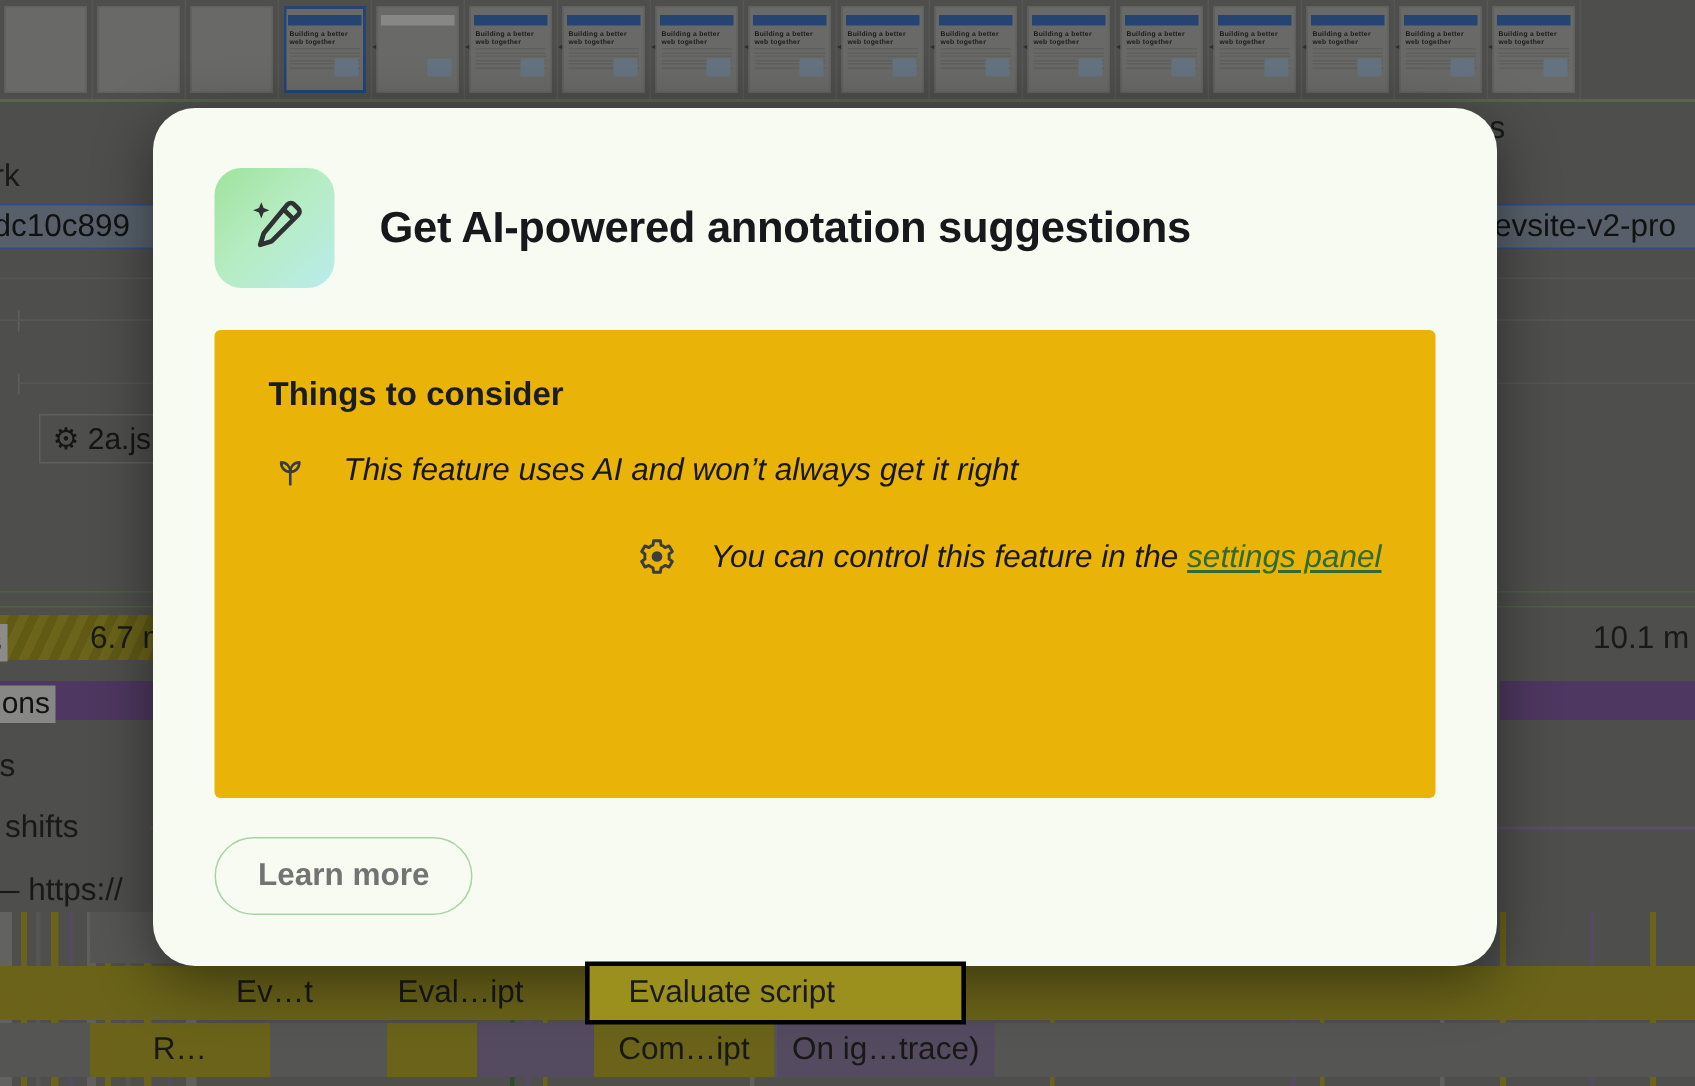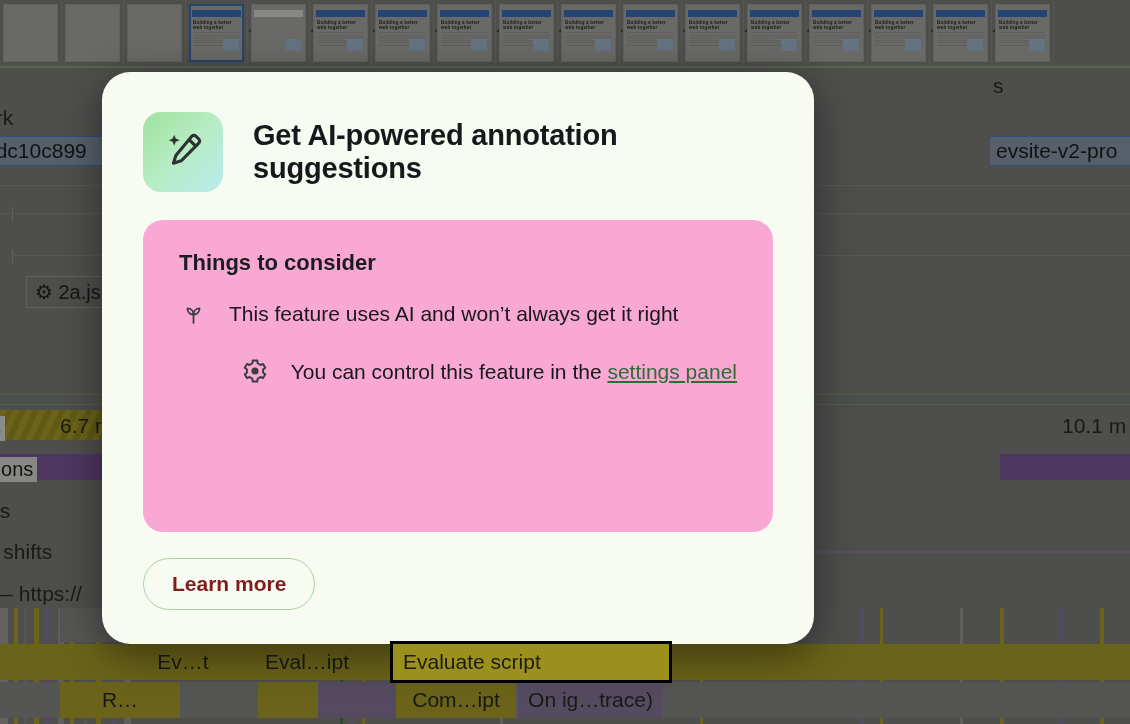--- a/index.html
+++ b/index.html
@@ -85,58 +85,58 @@
   .fl-gray { background: #7a7a7a; }
   .fl-olive { background: #9b8f1e; }
   .fl-purple { background: #7a6a8e; }
   .fl-selected { outline: 3px solid #000; z-index: 5; }
   .noise { position: absolute; top: 0; height: 100%; }
 
   
   .scrim { position: absolute; inset: 0; background: rgba(20,22,18,.36); }
 
   .dialog {
-    position: absolute; left: 102px; top: 72px; width: 712px; height: 572px;
+    position: absolute; left: 102px; top: 72px; width: 896px; height: 572px;
     background: #F8FBF1; border-radius: 28px; overflow: hidden;
     box-shadow: 0 10px 40px rgba(0,0,0,.45);
     padding: 40px 41px 0 41px;
   }
 
   .dlg-header { display: flex; align-items: center; gap: 30px; }
   .dlg-icon {
     width: 80px; height: 80px; flex: 0 0 80px; border-radius: 18px;
     background: linear-gradient(135deg,#9fe39d 0%, #b6ecc3 48%, #b9ecec 100%);
     display: flex; align-items: center; justify-content: center;
   }
   .dlg-title {
     font-size: 29px; font-weight: 700; color: #16181c; letter-spacing: -.2px;
   }
 
   .consider-card {
-    margin-top: 28px; background: #f9a8d4; border-radius: 20px;
+    margin-top: 28px; background: #eab308; border-radius: 4px;
     padding: 30px 36px 34px 36px; height: 312px;
   }
   .consider-title {
     font-size: 22px; font-weight: 700; color: #1a1d20; margin-bottom: 22px;
   }
-  .bullet { display: flex; align-items: flex-start; gap: 22px; margin-bottom: 26px; }
+  .bullet { display: flex; align-items: flex-start; gap: 22px; margin-bottom: 26px; font-style: italic; }
   .bullet:last-child { margin-bottom: 0; justify-content: flex-end; }
   .b-icon { flex: 0 0 28px; width: 28px; height: 30px; display:flex; align-items:center; justify-content:center; }
   .b-text { font-size: 21px; line-height: 32px; color: #16181c; max-width: 640px; }
   .link { color: #2f6b35; text-decoration: underline; cursor: pointer; }
 
   .dlg-actions {
     margin-top: 26px; display: flex; align-items: center; justify-content: space-between;
   }
   .btn {
     border: none; cursor: pointer; font-family: "Liberation Sans", sans-serif;
     border-radius: 100px; font-size: 21px; font-weight: 700;
   }
   .btn-learn {
-    background: transparent; border: 1.5px solid #a8d3a5; color: #7f1d1d;
+    background: transparent; border: 1.5px solid #a8d3a5; color: #737373;
     padding: 13px 28px;
   }
   .actions-right { display: flex; align-items: center; gap: 22px; }
   .btn-cancel { background: #ADECAB; color: #12210f; padding: 14px 30px; }
   .btn-gotit { background: #325B32; color: #ffffff; padding: 14px 30px; }
 </style>
 </head>
 <body>
 
 <div id="root">
@@ -434,21 +434,21 @@
       <div class="noise" style="left:1100px;width:4px;background:#9b8f1e;"></div>
 
       <div class="fl-row" style="top:0; height:34px;">
         <div class="fl-block fl-gray" style="left:60px; top:0; width:240px; height:34px;">Task</div>
       </div>
 
       <div class="fl-row" style="top:36px; height:36px;">
         <div class="fl-block fl-olive" style="left:0;   top:0; width:1130px; height:36px;"></div>
         <div class="fl-block fl-olive" style="left:58px; top:0; width:250px; height:36px;">Ev…t</div>
         <div class="fl-block fl-olive" style="left:246px;top:0; width:122px; height:36px;">Eval…ipt</div>
-        <div class="fl-block fl-olive fl-selected" style="left:393px;top:0; width:276px; height:36px; justify-content:flex-start; padding-left:10px;">Evaluate script</div>
+        <div class="fl-block fl-olive fl-selected" style="left:393px;top:0; width:248px; height:36px; justify-content:flex-start; padding-left:26px;">Evaluate script</div>
       </div>
 
       <div class="fl-row" style="top:74px; height:36px;">
         <div class="fl-block fl-gray" style="left:0; top:0; width:1130px; height:36px;"></div>
         <div class="fl-block fl-olive" style="left:60px; top:0; width:120px; height:36px;">R…</div>
         <div class="fl-block fl-olive" style="left:258px;top:0; width:62px;  height:36px;"></div>
         <div class="fl-block fl-purple" style="left:318px;top:0; width:120px; height:36px;"></div>
         <div class="fl-block fl-olive" style="left:396px;top:0; width:120px; height:36px;">Com…ipt</div>
         <div class="fl-block fl-purple" style="left:518px;top:0; width:145px; height:36px;">On ig…trace)</div>
       </div>

